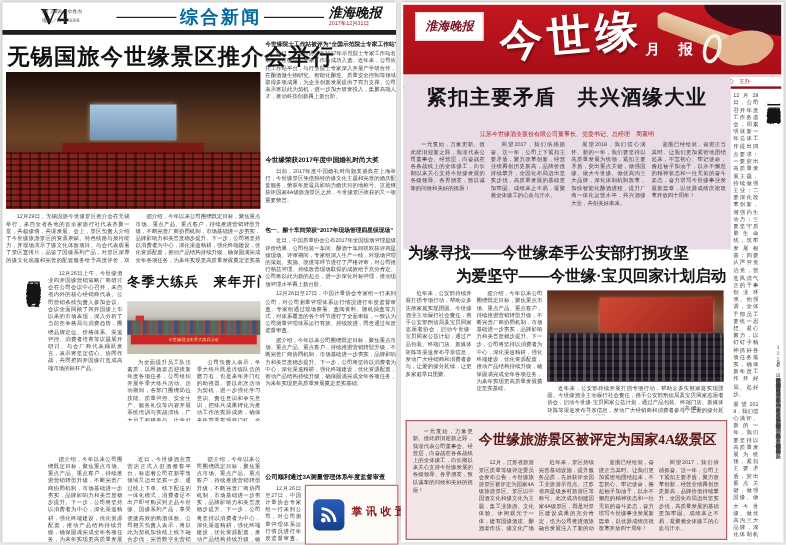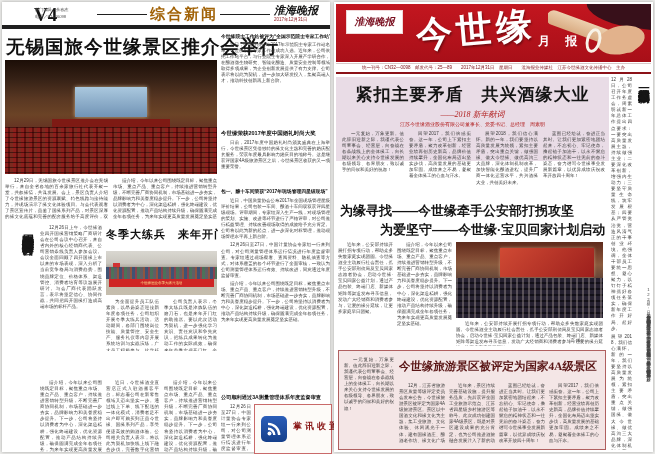--- a/index.html
+++ b/index.html
@@ -74,21 +74,21 @@
 </style>
 </head>
 <body>
 
 <div class="sheet" style="left:2px;top:2px;width:328px;height:450px;">
 
   <div class="abs" style="left:5px;top:2px;font-family:'Liberation Serif',serif;font-weight:700;font-size:19px;color:#111;margin-left:27px;">V4</div>
   <div class="abs" style="left:33px;top:5px;font-size:4.2px;color:#555;">部门编辑／佘春杰</div>
   <div class="abs" style="left:33px;top:12px;font-size:4.2px;color:#555;">电话／82426098</div>
   <div class="abs rule" style="left:95px;top:12px;width:50px;height:1px;"></div>
-  <div class="abs" style="left:148px;top:3px;font-size:15px;font-weight:700;color:#a16207;letter-spacing:2px;">综合新闻</div>
+  <div class="abs" style="left:148px;top:3px;font-size:15px;font-weight:700;color:#0369a1;letter-spacing:2px;">综合新闻</div>
   <div class="abs rule" style="left:218px;top:12px;width:50px;height:1px;"></div>
   <div class="abs" style="left:272px;top:1px;font-family:'Liberation Serif',serif;font-weight:700;font-style:italic;font-size:11px;color:#151515;">淮海晚报</div>
   <div class="abs" style="left:272px;top:15px;font-size:4.5px;color:#8b1218;">2017年12月31日</div>
   <div class="abs rule" style="left:0;top:23px;width:328px;height:3.5px;"></div>
 
   <div class="abs hl-main" style="left:4px;top:32px;width:210px;font-size:18.5px;text-align:center;">无锡国旅今世缘景区推介会举行</div>
   <div class="abs photoA" style="left:3px;top:58px;width:212px;height:114px;">
     <div class="screen"></div>
     <div class="stage"></div>
     <div class="seats"></div>
@@ -147,23 +147,22 @@
     <div class="abs hands" style="left:212px;top:0;width:103px;height:58px;overflow:hidden;">
       <div class="sleeve"></div>
       <div class="arm"></div>
       <div class="hand"></div>
       <div class="bracelet"></div>
     </div>
   </div>
   <div class="abs infoline" style="left:2px;top:61px;width:315px;height:8px;border-top:1px solid #d8c8c8;">统一刊号：CN32—0098　邮发代号：25—89　　2017年12月31日　星期日　　淮海报业传媒社　江苏今世缘酒文化传播中心　主办</div>
   <div class="abs" style="left:2px;top:70px;width:315px;height:2px;background:#8b1218;"></div>
 
-  <div class="abs pinkpanel" style="left:2px;top:75px;width:273px;height:84px;">
+  <div class="abs pinkpanel" style="left:2px;top:62px;width:273px;height:144px;">
     <div class="abs lead-h" style="left:0;top:6px;width:100%;">紧扣主要矛盾　共兴酒缘大业</div>
-    <div class="abs lead-sub" style="left:0;top:32px;width:100%;">——2018 新年献词</div>
     <div class="abs lead-by" style="left:0;top:44px;width:100%;">江苏今世缘酒业股份有限公司董事长、党委书记、总经理　周素明</div>
     <p class="small abs col" style="left:6px;top:54px;width:62px;height:58px;">一元复始，万象更新。值此辞旧迎新之际，我谨代表公司董事会、经营层，向奋战在各条战线上的全体缘工，向长期以来关心支持今世缘发展的各级领导、各界朋友，致以诚挚的问候和美好的祝愿！</p>
     <p class="small abs col" style="left:73px;top:54px;width:62px;height:58px;">回望2017，我们倍感振奋。这一年，公司上下紧扣主要矛盾，聚力改革创新，经营业绩再创历史新高，品牌价值持续攀升，全国化布局迈出坚实步伐，高质量发展的基础更加牢固。成绩来之不易，凝聚着全体缘工的心血与汗水。</p>
     <p class="small abs col" style="left:140px;top:54px;width:62px;height:58px;">展望2018，我们信心满怀。新的一年，我们要坚持以高质量发展为统领，紧扣主要矛盾，突出重点关键，做强国缘、做大今世缘、做优高沟三大品牌，深化体制机制改革，加快智能化酿酒进程，提升厂商一体化运营水平，共兴酒缘大业，共创美好未来。</p>
     <p class="small abs col" style="left:207px;top:54px;width:62px;height:58px;">蓝图已经绘就，奋进正当其时。让我们更加紧密地团结起来，不忘初心、牢记使命，撸起袖子加油干，以永不懈怠的精神状态和一往无前的奋斗姿态，奋力谱写今世缘事业发展新篇章，以优异成绩庆祝改革开放四十周年！</p>
   </div>
 
   <div class="abs col" style="left:277px;top:75px;width:21px;height:373px;">
     <p class="small" style="text-indent:0;">12月28日，公司召开年度工作务虚会，周素明就新一年总体工作提出四点要求：一要突出高质量发展主题，持续做强主业；二要深化改革创新，增强内生动力；三要坚守质量生命线，筑牢发展根基；四要从严管党治党，营造风清气正的干事创业环境。他强调，全体干部员工要统一思想、凝心聚力，以钉钉子精神抓好各项任务落实，确保新年度工作开好局、起好步。</p>
     <p class="small" style="text-indent:0;">展望2018，我们信心满怀。新的一年，我们要坚持以高质量发展为统领，紧扣主要矛盾，突出重点关键，做强国缘、做大今世缘、做优高沟三大品牌，深化体制机制改革，加快智能化酿酒进程，提升厂商一体化运营水平，共兴酒缘大业，共创美好未来。</p>

